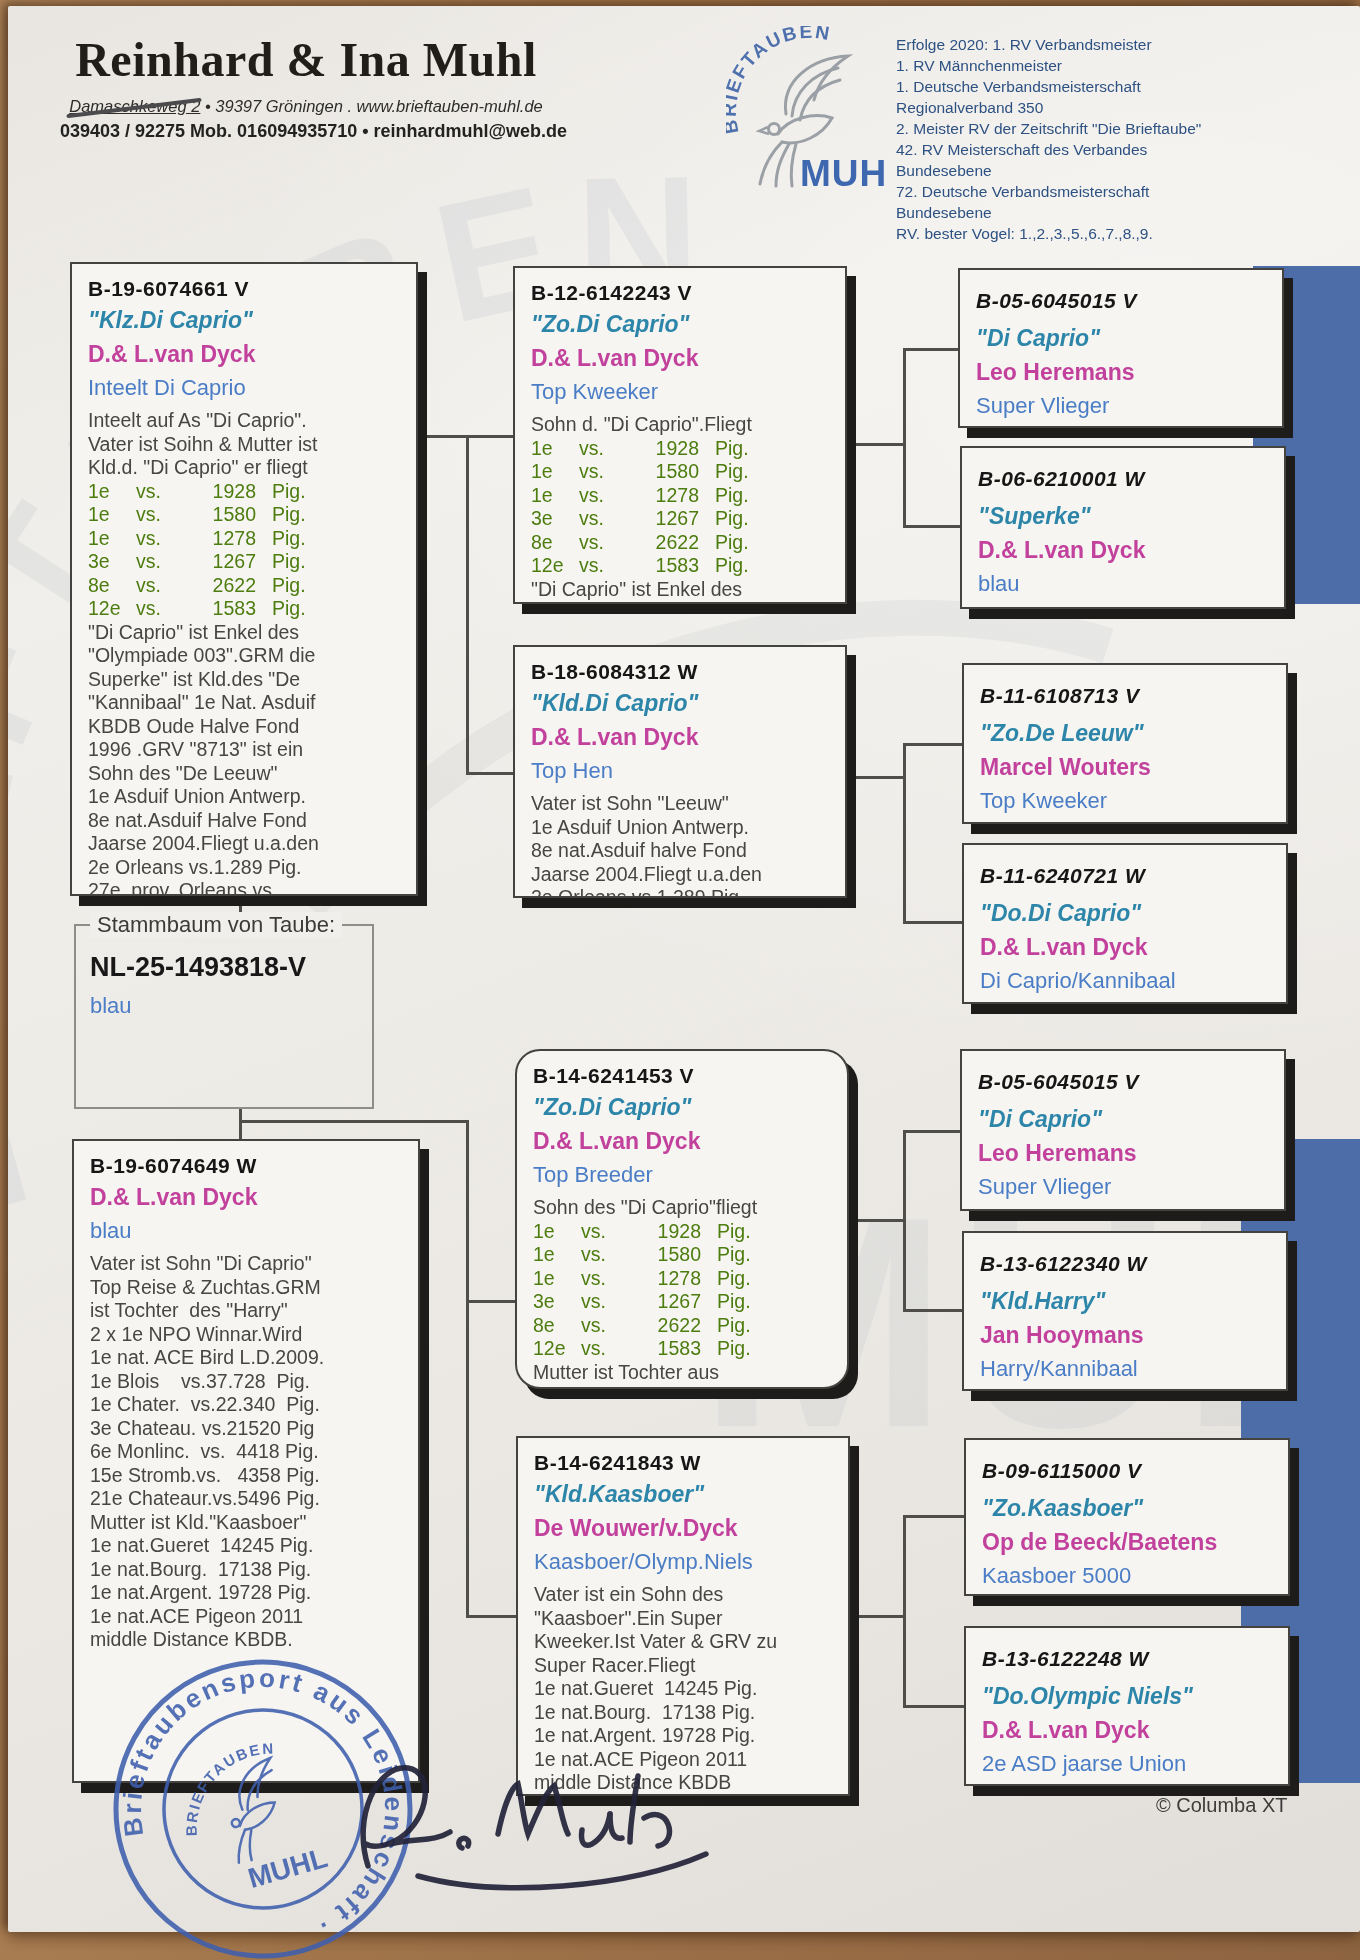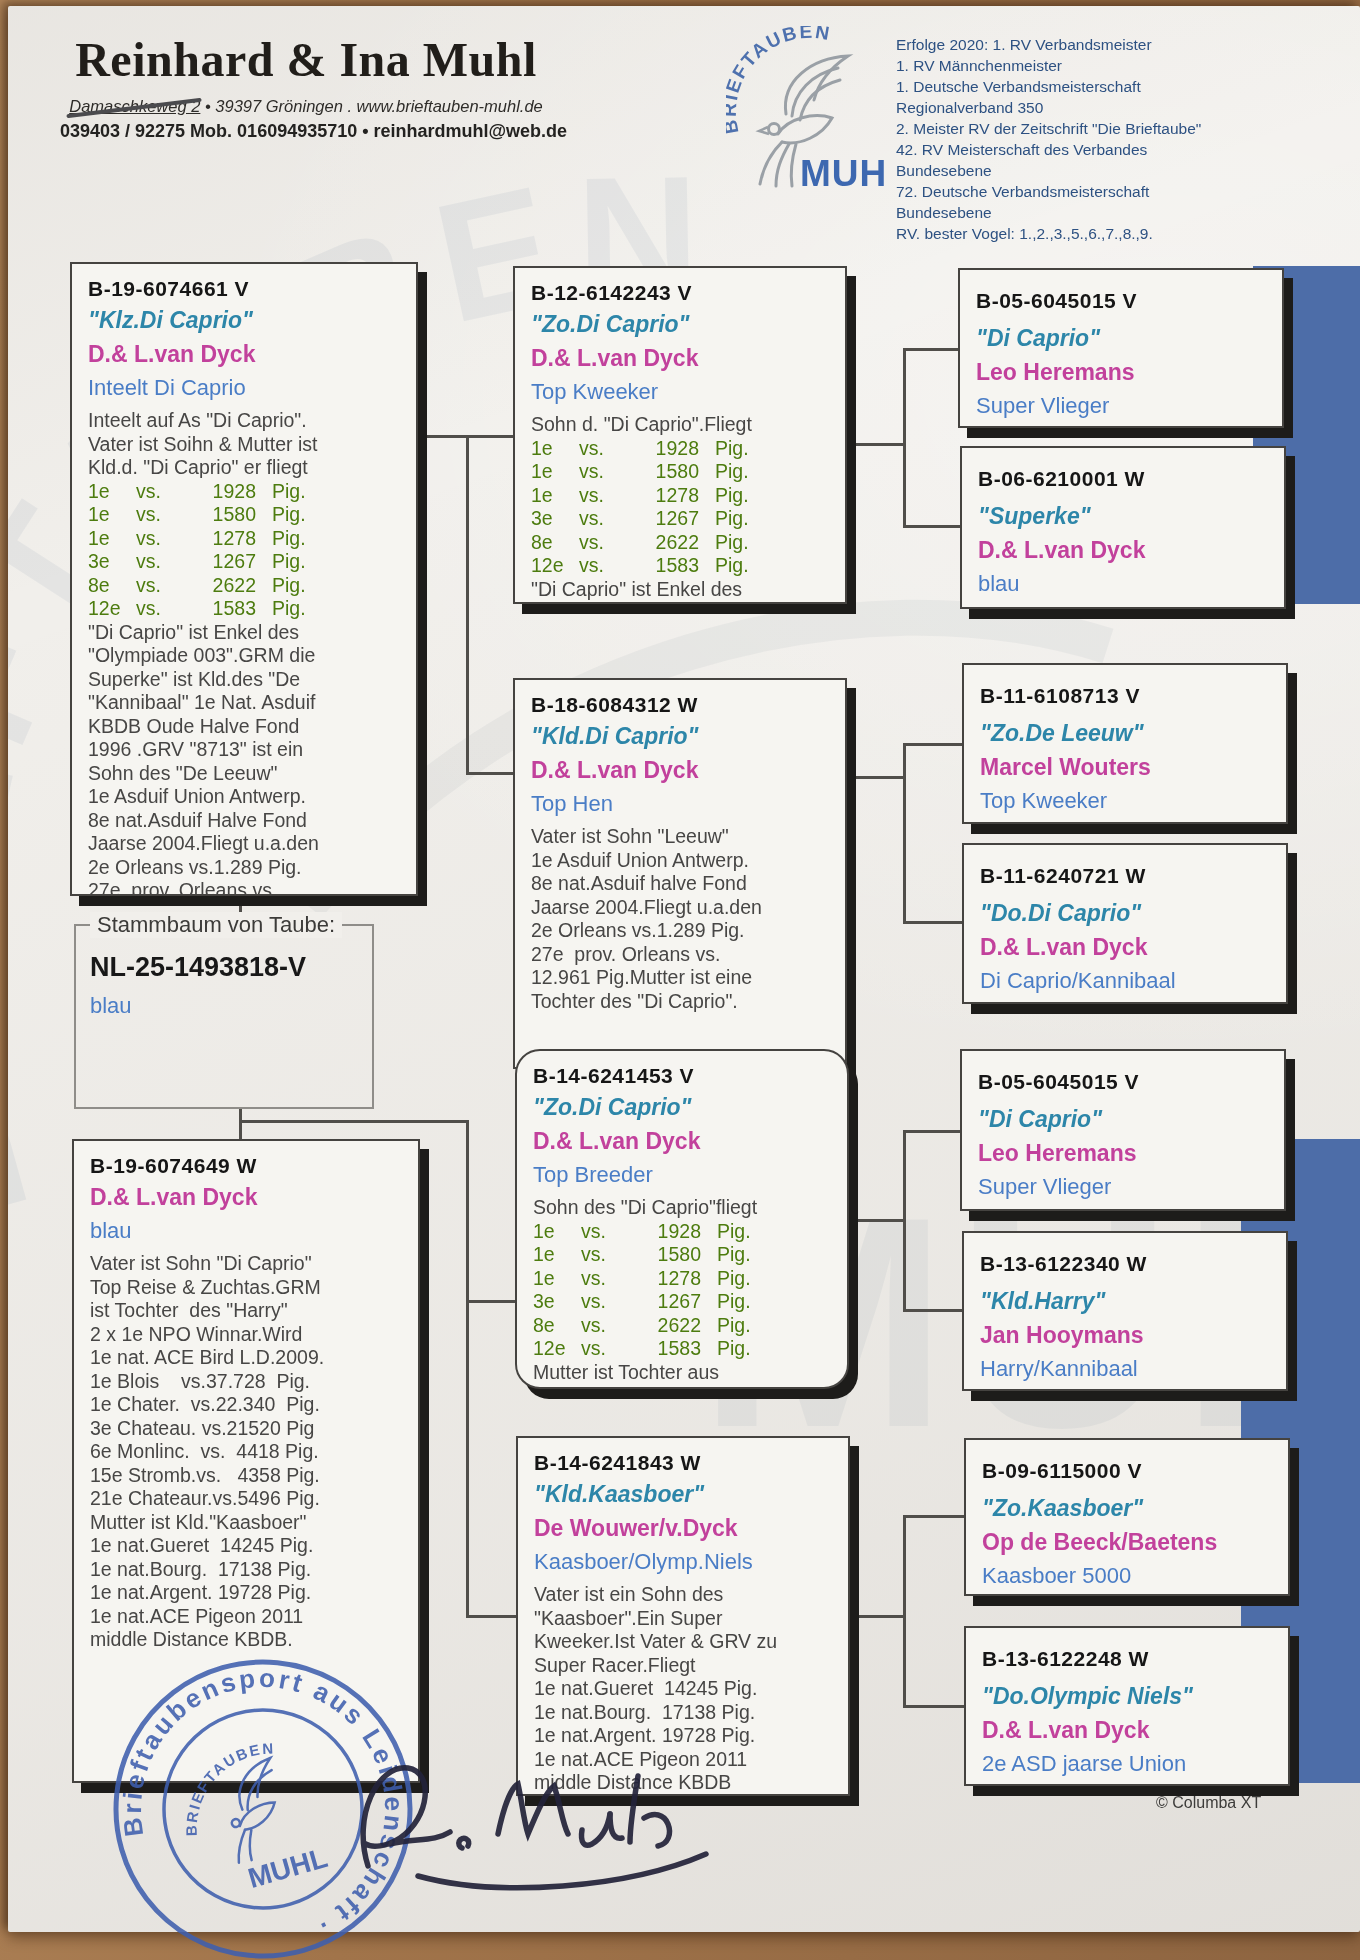--- a/index.html
+++ b/index.html
@@ -38,46 +38,46 @@
   .ring{font-size:21px;font-weight:bold;color:#161616;letter-spacing:.5px;line-height:30px;margin-bottom:3px;white-space:nowrap;}
   .bname{font-size:23px;font-weight:bold;font-style:italic;color:var(--teal,#2d86a9);line-height:26px;margin-bottom:8px;white-space:nowrap;}
   .bbreeder{font-size:23px;font-weight:bold;color:var(--magenta,#c2419c);line-height:26px;margin-bottom:8px;white-space:nowrap;}
   .bnote{font-size:22px;color:var(--bluenote,#4a7dc6);line-height:26px;margin-bottom:8px;white-space:nowrap;}
   .bline{font-size:19.5px;color:#474645;line-height:23.5px;white-space:pre;}
   .vsrow{font-size:19.5px;color:#4d7c0f;line-height:23.5px;display:flex;}
   .vc1{width:48px;} .vc2{width:58px;} .vc3{width:62px;text-align:right;} .vc4{padding-left:16px;}
   .b0{left:62px;top:256px;width:348px;height:634px;}
   .b1{left:64px;top:1133px;width:348px;height:644px;}
   .b2{left:505px;top:260px;width:334px;height:338px;}
-  .b3{left:505px;top:672px;width:334px;height:391px;}
+  .b3{left:505px;top:639px;width:334px;height:253px;}
   .b4{left:507px;top:1043px;width:334px;height:340px;border-radius:25px;}
   .b5{left:508px;top:1430px;width:334px;height:360px;}
   .b6{left:950px;top:262px;width:326px;height:160px;}
   .b7{left:952px;top:440px;width:326px;height:163px;}
   .b8{left:954px;top:657px;width:326px;height:161px;}
   .b9{left:954px;top:837px;width:326px;height:161px;}
   .b10{left:952px;top:1043px;width:326px;height:162px;}
   .b11{left:954px;top:1225px;width:326px;height:160px;}
   .b12{left:956px;top:1432px;width:326px;height:158px;}
   .b13{left:956px;top:1620px;width:326px;height:160px;}
-  .pbox.right .ring{margin-bottom:9px;}
+  .pbox.right .ring{margin-bottom:9px;font-style:italic;}
   .pbox.right{padding-top:16px;}
   
   #subject{position:absolute;left:66px;top:918px;width:300px;height:185px;border:2px solid #8f8d89;box-sizing:border-box;}
   #subject .lbl{position:absolute;top:-14px;left:14px;background:#f1efeb;padding:0 7px;font-size:22px;color:#3c3b39;white-space:nowrap;}
   #subject .dashL{position:absolute;top:-2px;left:2px;width:12px;height:2px;background:#8f8d89;}
   #subject .sring{margin:26px 0 0 14px;font-size:27px;font-weight:bold;color:#181818;}
   #subject .snote{margin:10px 0 0 14px;font-size:22px;color:var(--bluenote,#4a7dc6);}
   
   .cl{position:absolute;background:#504e4a;}
   .h{height:3px;} .v{width:3px;}
   
   #stamp{position:absolute;left:100px;top:1648px;width:310px;height:310px;transform:rotate(-16deg);opacity:.88;}
   #sig{position:absolute;left:330px;top:1720px;width:400px;height:200px;}
-  #copyright{position:absolute;left:1148px;top:1788px;font-size:16px;color:#3d3c3a;}
+  #copyright{position:absolute;left:1148px;top:1788px;font-size:20px;color:#3d3c3a;}
 </style>
 </head>
 <body>
 
 <div id="paper">
 
   <div id="wm">
     <svg width="1360" height="1960" viewBox="0 0 1360 1960">
       <defs>
           <path id="wmArc" d="M 60,1280 A 640,640 0 0 1 1240,640" fill="none"></path>

